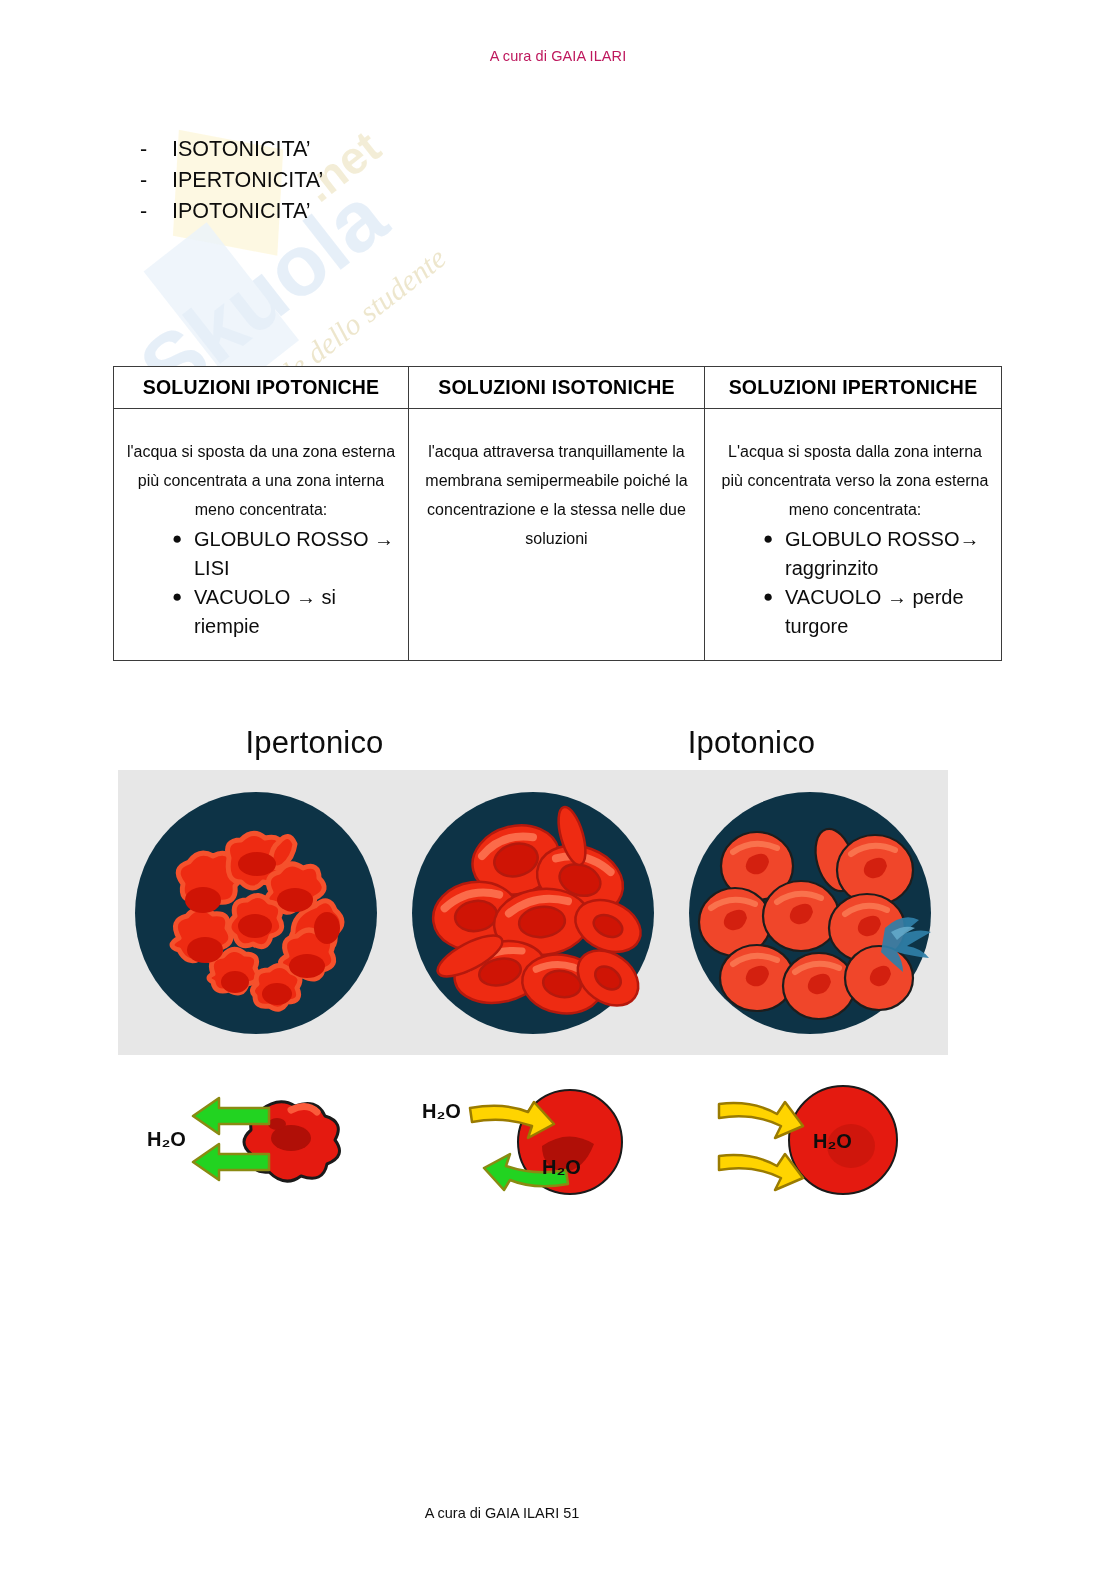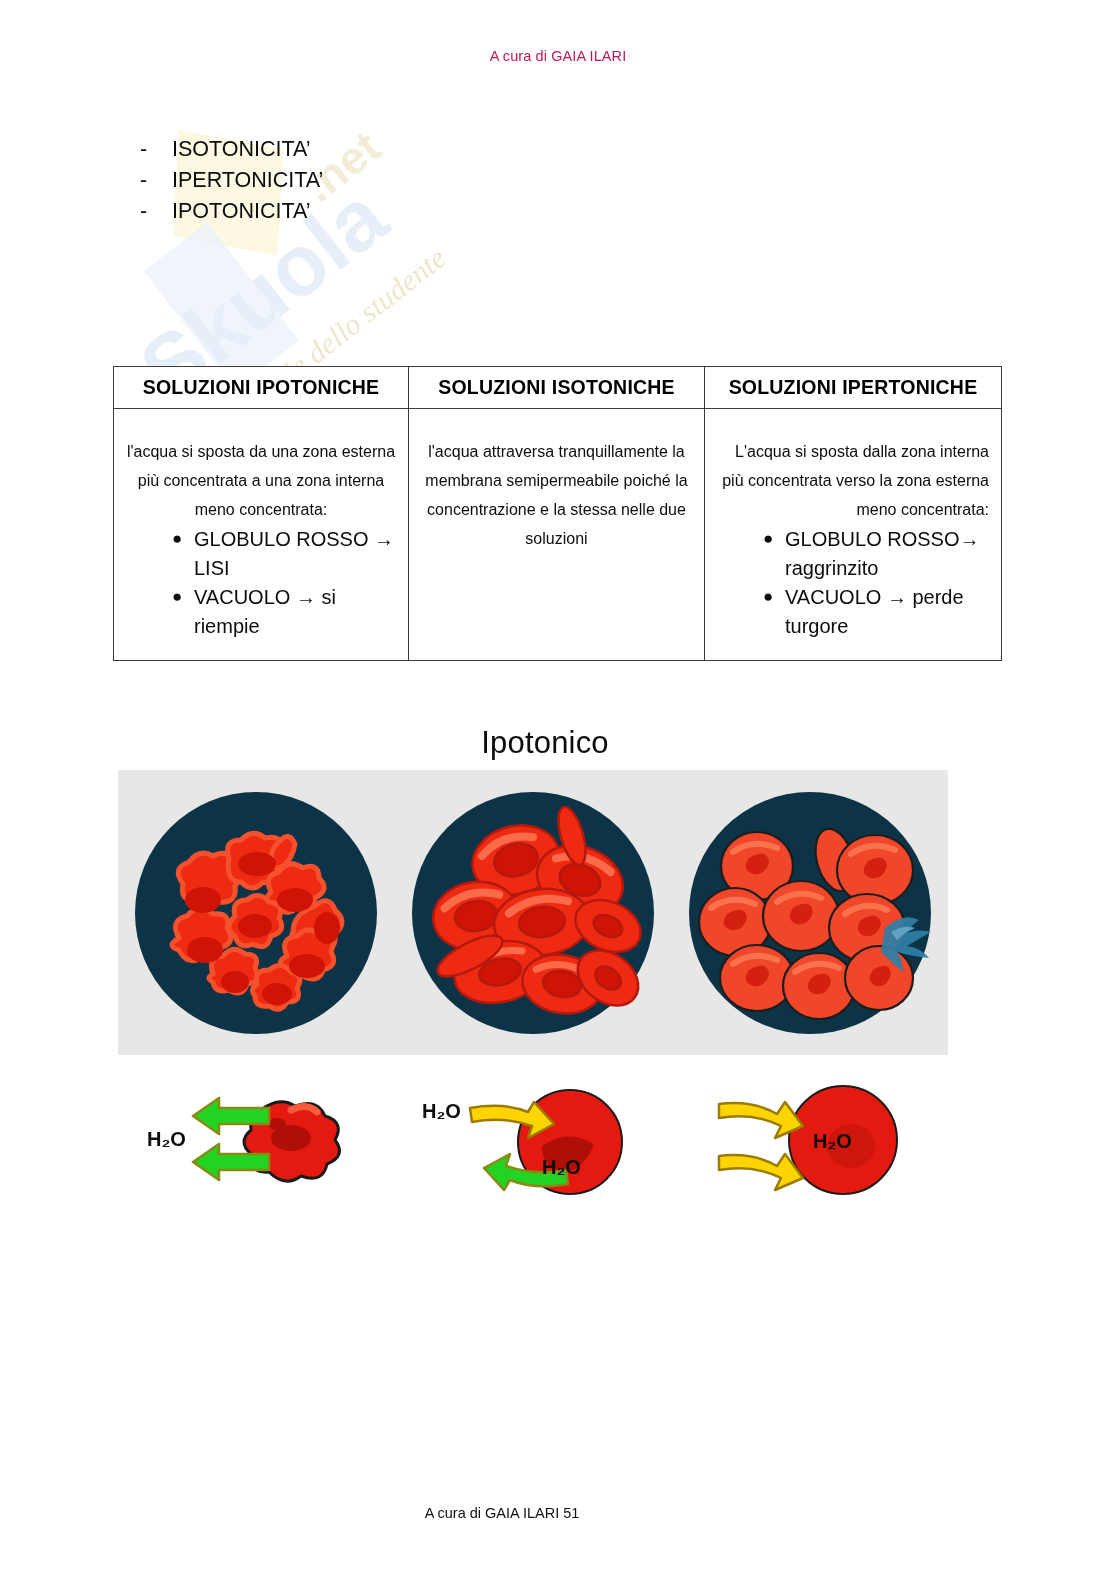--- a/index.html
+++ b/index.html
@@ -96,21 +96,21 @@
   table.solutions col.c3 { width: 297px; }
 
   table.solutions td { padding: 0; height: 252px; }
   .cell-inner { padding: 28px 12px 10px 12px; }
   .cell-lead {
     font-size: 16px;
     line-height: 29px;
     color: #0d0d0d;
   }
   .cell-lead.center { text-align: center; }
-  .cell-lead.left   { text-align: right; padding-left: 4px; }
+  .cell-lead.left   { text-align: center; padding-left: 4px; }
 
   ul.bullets {
     margin: 1px 0 0 0;
     padding: 0 0 0 46px;
     list-style: none;
   }
   ul.bullets li {
     font-size: 20px;
     line-height: 29px;
     position: relative;
@@ -262,20 +262,21 @@
           </div>
         </td>
       </tr>
     </tbody>
   </table>
 </div>
 
 <div class="figure">
 
   <div class="fig-labels">
+    <div class="fig-label l1">Ipertonico</div>
     <div class="fig-label l3">Ipotonico</div>
   </div>
 
   <div class="panel">
 
     <svg class="disc" viewBox="0 0 250 250">
       <circle cx="125" cy="125" r="121" fill="#0d3346"></circle>
       <g fill="#ee2b12" stroke="#f5512c" stroke-width="5" stroke-linejoin="round">
         <path d="M52,96 q-12,-16 6,-22 q10,-14 24,-6 q16,-8 20,8 q14,10 2,22 q2,18 -16,16 q-12,10 -22,-2 q-18,2 -14,-16z"></path>
         <path d="M98,70 q-6,-18 12,-18 q12,-12 24,-2 q18,-4 16,12 q12,12 -2,20 q0,16 -16,12 q-10,12 -22,0 q-16,0 -12,-24z"></path>

